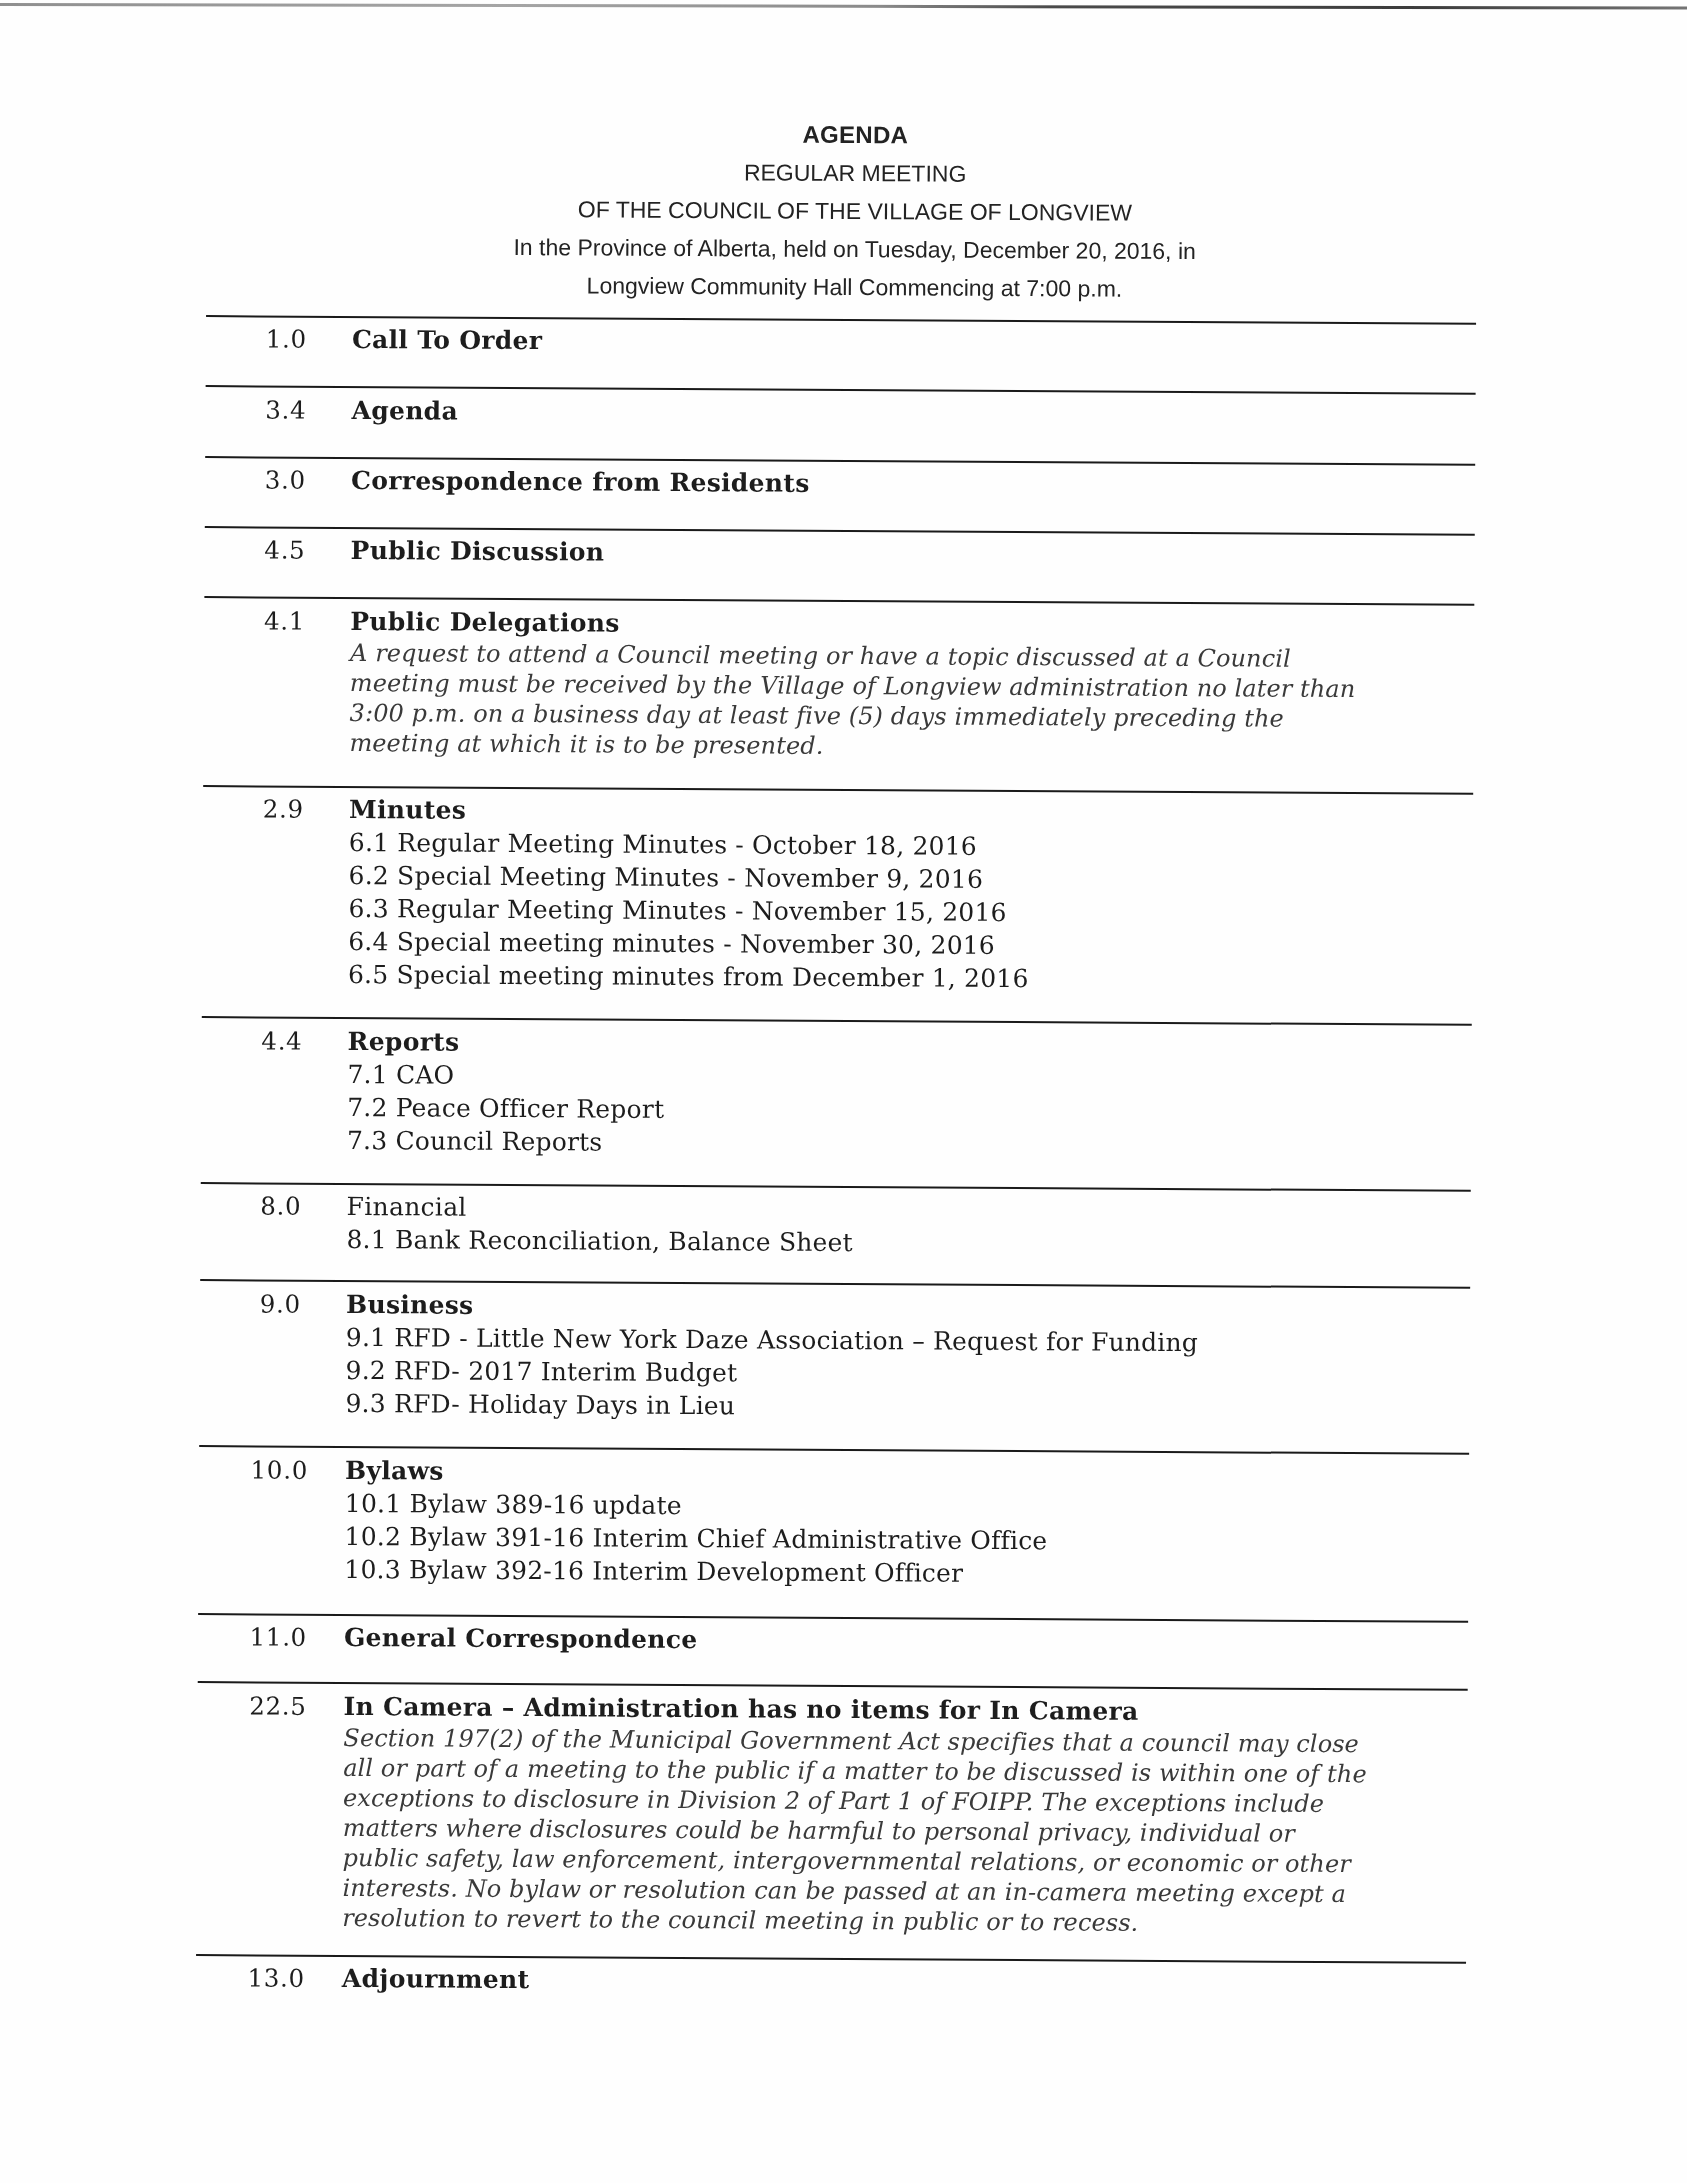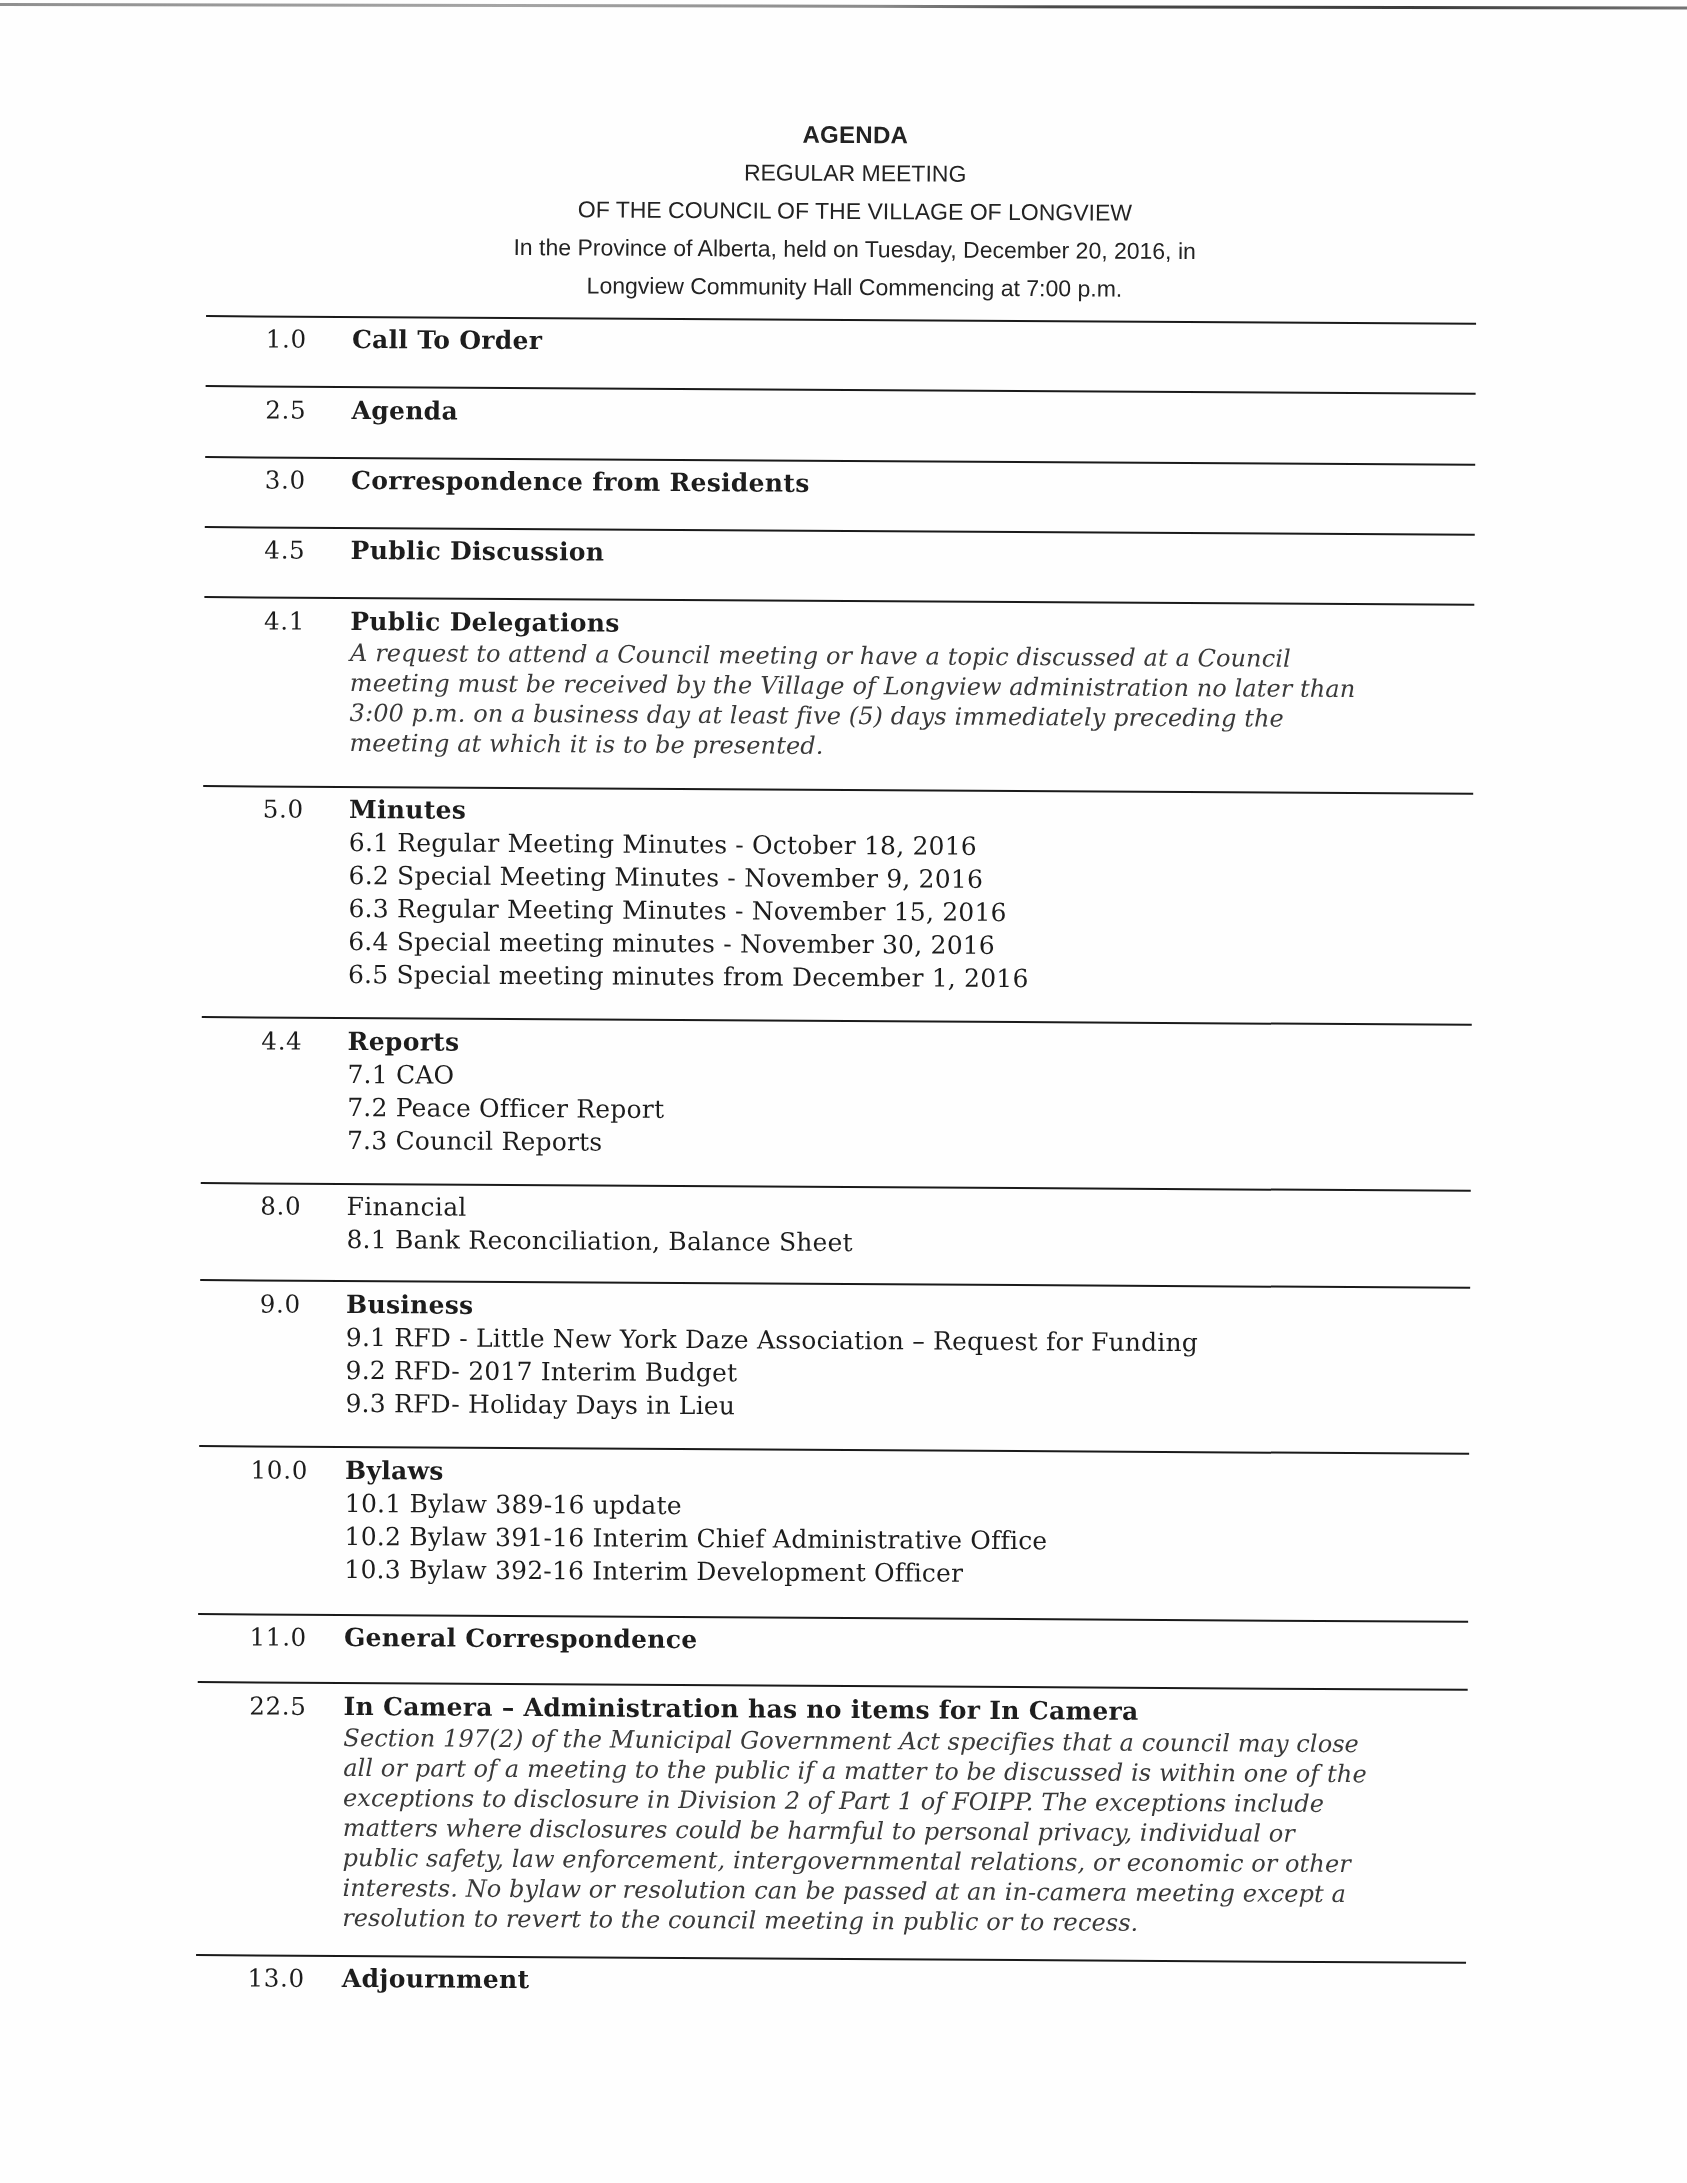--- a/index.html
+++ b/index.html
@@ -88,21 +88,21 @@
   <div class="agenda-table">
     <div class="sec">
       <div class="num">1.0</div>
       <div class="sec-body">
         <div class="title">Call To Order</div>
 
       </div>
     </div>
 
     <div class="sec">
-      <div class="num">2.5</div>
+      <div class="num">3.4</div>
       <div class="sec-body">
         <div class="title">Agenda</div>
 
       </div>
     </div>
 
     <div class="sec">
       <div class="num">3.0</div>
       <div class="sec-body">
         <div class="title">Correspondence from Residents</div>
@@ -121,21 +121,21 @@
     <div class="sec">
       <div class="num">4.1</div>
       <div class="sec-body">
         <div class="title">Public Delegations</div>
         <div class="note">A request to attend a Council meeting or have a topic discussed at a Council meeting must be received by the Village of Longview administration no later than 3:00 p.m. on a business day at least five (5) days immediately preceding the meeting at which it is to be presented.</div>
 
       </div>
     </div>
 
     <div class="sec">
-      <div class="num">5.0</div>
+      <div class="num">2.9</div>
       <div class="sec-body">
         <div class="title">Minutes</div>
 
         <div class="items">
             <div class="sub-item">6.1 Regular Meeting Minutes - October 18, 2016</div>
             <div class="sub-item">6.2 Special Meeting Minutes - November 9, 2016</div>
             <div class="sub-item">6.3 Regular Meeting Minutes - November 15, 2016</div>
             <div class="sub-item">6.4 Special meeting minutes - November 30, 2016</div>
             <div class="sub-item">6.5 Special meeting minutes from December 1, 2016</div>
           </div>

